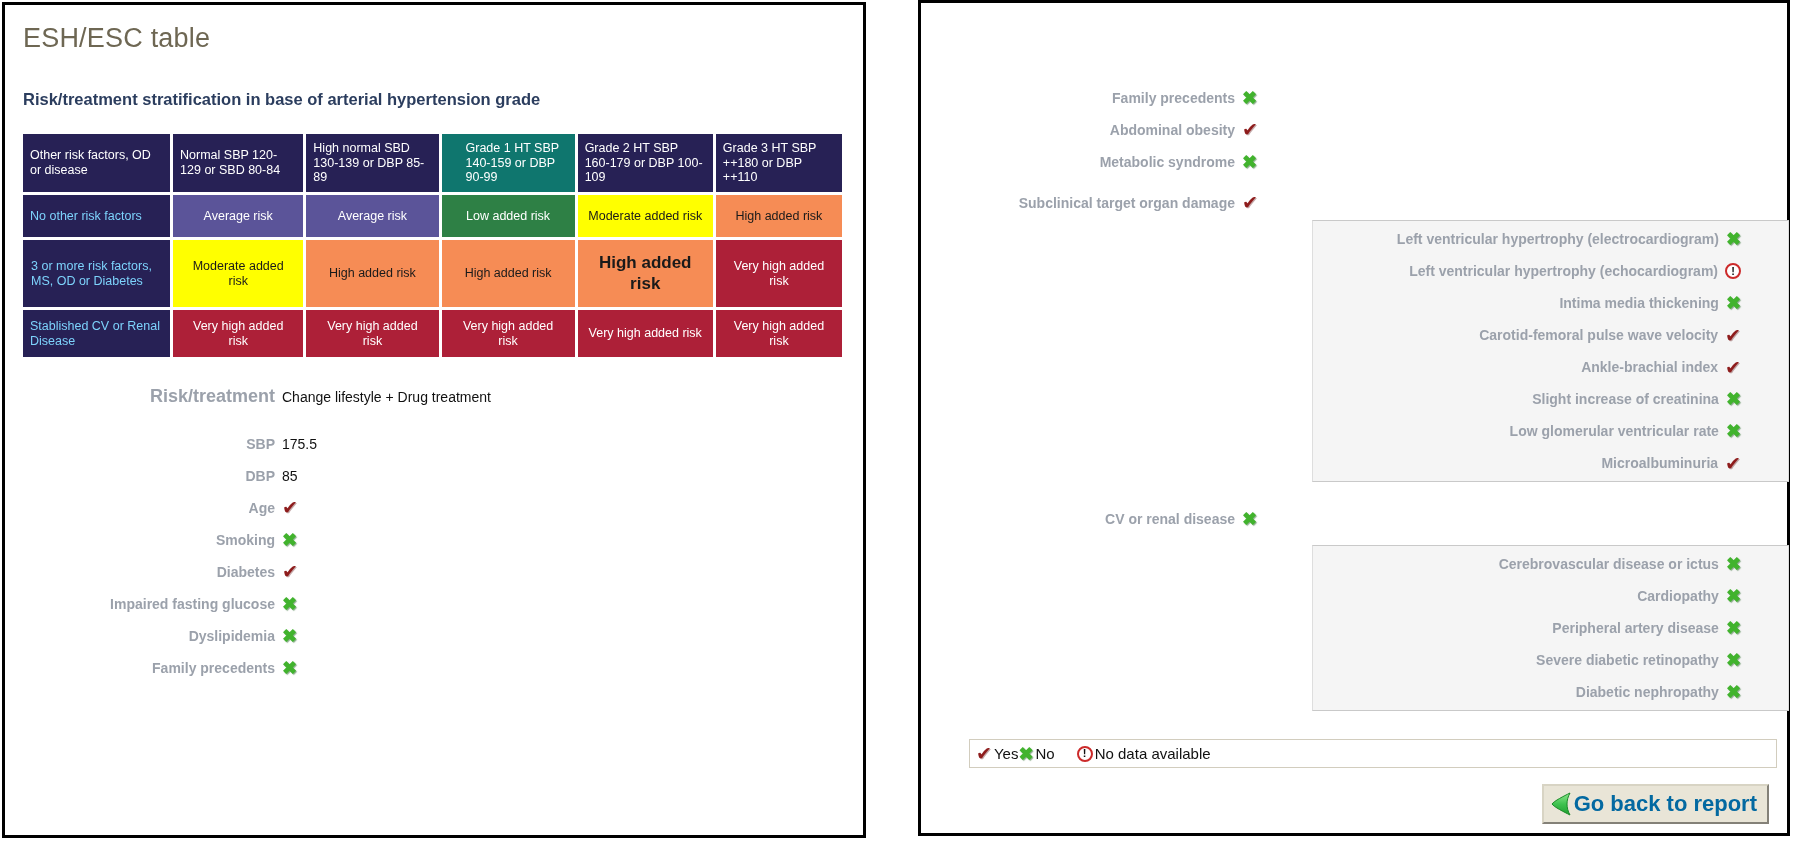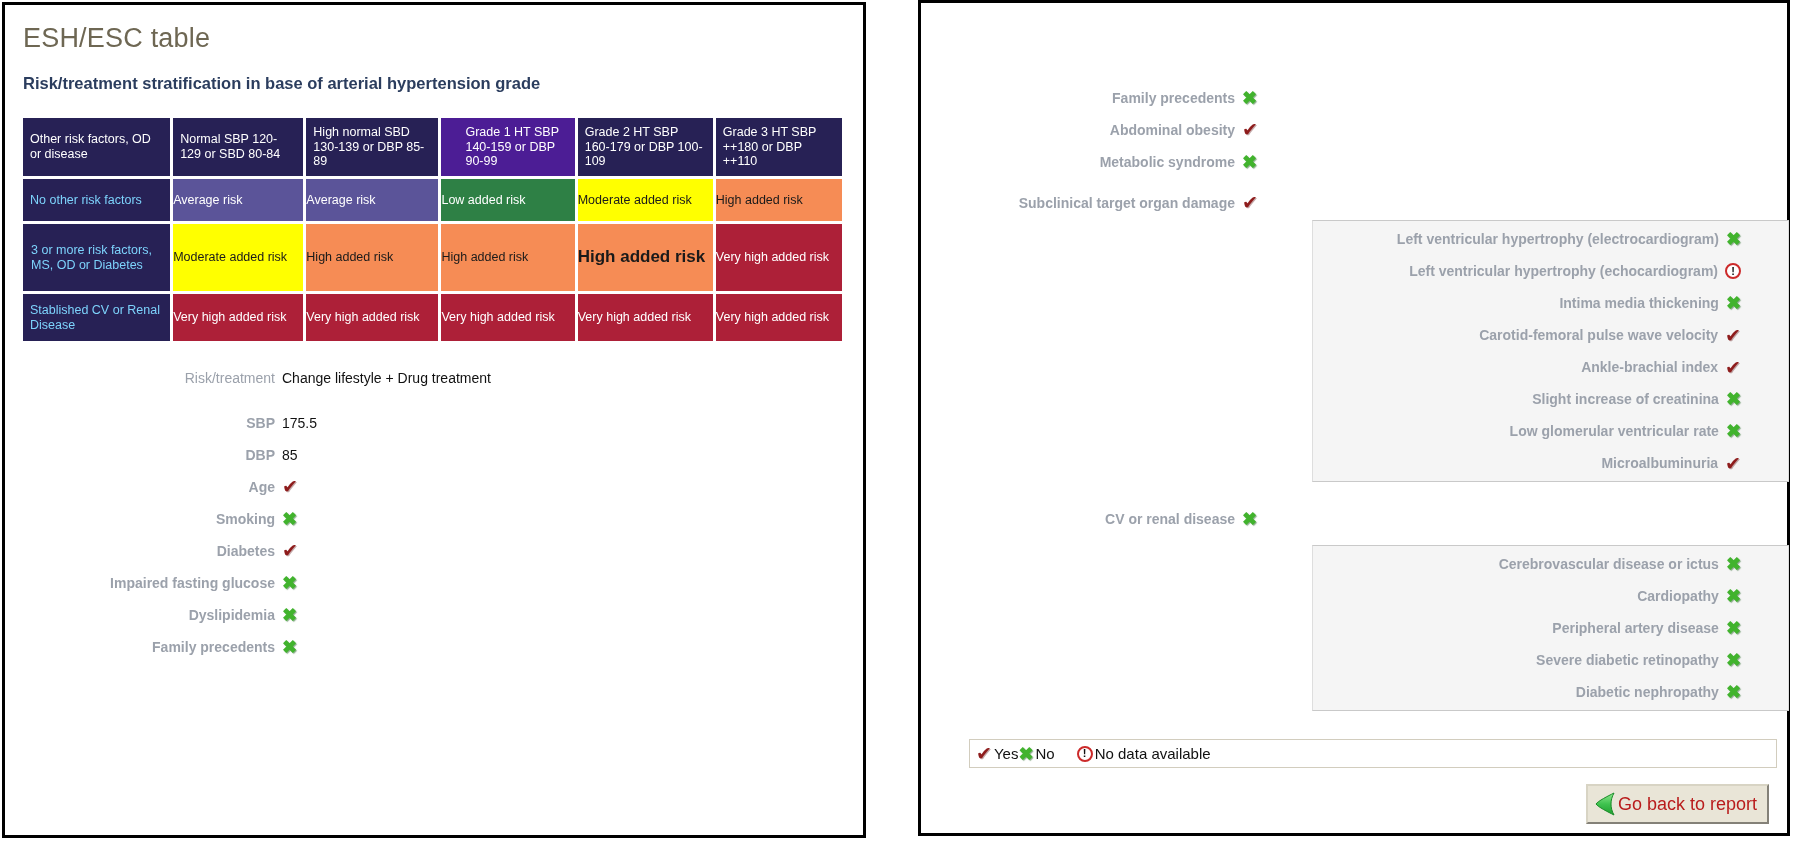--- a/index.html
+++ b/index.html
@@ -4,32 +4,32 @@
 <style>
   * { margin:0; padding:0; box-sizing:border-box; }
   html,body { background:#fff; font-family:"Liberation Sans", sans-serif; }
   #stage { position:relative; width:1800px; height:844px; background:#fff; overflow:hidden; }
 
   .panel { position:absolute; background:#fff; border:3px solid #000; }
   #left-panel  { left:2px;   top:2px; width:864px; height:836px; padding:12px 18px; }
   #right-panel { left:918px; top:0px; width:872px; height:836px; padding:0 18px; }
 
   
-  .page-title { font-size:27px; font-weight:400; color:#6e6753; letter-spacing:.2px; margin:6px 0 20px 0; }
+  .page-title { font-size:27px; font-weight:400; color:#6e6753; letter-spacing:.2px; margin:6px 0 36px 0; }
   .page-subtitle { font-size:16.5px; font-weight:bold; color:#2b3d5e; margin:0 0 22px 0; }
 
   table.risk-table { border-collapse:separate; border-spacing:3px; margin-left:-3px; }
   table.risk-table td, table.risk-table th { font-weight:400; line-height:1.18; font-size:12.5px; }
   table.risk-table th.hdr { background:#272155; color:#fff; text-align:left; vertical-align:middle; padding:5px 7px; height:58px; }
   table.risk-table td.rowlabel { background:#272155; color:#7dd3fc; text-align:left; vertical-align:middle; padding:5px 7px; }
-  table.risk-table td.cell { vertical-align:middle; padding:4px 0; }
+  table.risk-table td.cell { text-align:center; vertical-align:middle; padding:4px 10px; }
   table.risk-table td.hl { font-weight:bold; font-size:17px; }
 
   .rt-line { display:flex; align-items:center; margin:26px 0 0 0; }
-  .rt-label { width:252px; text-align:right; color:#9ba1ab; font-weight:normal; font-size:14px; flex:0 0 auto; }
+  .rt-label { width:252px; text-align:right; color:#9ba1ab; font-weight:bold; font-size:18px; flex:0 0 auto; }
   .rt-value { margin-left:7px; color:#111; font-size:14px; }
 
   .section-heading { margin-top:28px; font-size:15px; font-weight:bold; color:#2b3d5e;
                      border-bottom:2px solid #7d87a0; padding-bottom:3px; }
 
   .factor-list { margin-top:22px; }
   .f-row { display:flex; align-items:center; height:29px; margin-bottom:3px; }
   .f-label { width:252px; flex:0 0 auto; text-align:right; color:#9ba1ab; font-weight:bold; font-size:14px; }
   .f-val { margin-left:7px; font-size:14px; color:#111; display:flex; align-items:center; }
 
@@ -56,21 +56,21 @@
 
   .legend { margin-top:28px; margin-left:30px; width:808px; height:29px; border:1px solid #d2cdbe;
             display:flex; align-items:center; padding-left:6px; font-size:15px; color:#111; }
   .leg-item { display:flex; align-items:center; }
   .leg-item .txt { margin-left:2px; }
   .leg-gap { margin-left:22px; }
 
   .btn-line { margin-top:16px; text-align:right; padding-right:0px; }
   .back-btn { display:inline-flex; align-items:center; background:#e9e5d7; border:2px outset #d8d4c4;
               padding:3px 10px 3px 2px; cursor:pointer; }
-  .back-btn .lbl { color:#b91c1c; font-weight:normal; font-size:18px; }
+  .back-btn .lbl { color:#0369a1; font-weight:bold; font-size:22px; }
   .back-arrow { width:30px; height:30px; margin-right:-2px; flex:0 0 auto; }
 </style>
 </head>
 <body>
 
 <div id="stage">
 
   <div id="left-panel" class="panel">
     <div class="page-title">ESH/ESC table</div>
     <div class="page-subtitle">Risk/treatment stratification in base of arterial hypertension grade</div>
@@ -82,21 +82,21 @@
           <col style="width:133px">
         <col style="width:134px">
           <col style="width:136px">
           <col style="width:127px">
       </colgroup>
       <thead>
           <tr>
             <th class="hdr" style="background: rgb(39, 33, 85);">Other risk factors, OD or disease</th>
             <th class="hdr" style="background: rgb(39, 33, 85);">Normal SBP 120-129 or SBD 80-84</th>
             <th class="hdr" style="background: rgb(39, 33, 85);">High normal SBD 130-139 or DBP 85-89</th>
-            <th class="hdr" style="background: #4c1d95; padding-left: 24px;">Grade 1 HT SBP 140-159 or DBP 90-99</th>
+            <th class="hdr" style="background: #0f766e; padding-left: 24px;">Grade 1 HT SBP 140-159 or DBP 90-99</th>
             <th class="hdr" style="background: rgb(39, 33, 85);">Grade 2 HT SBP 160-179 or DBP 100-109</th>
             <th class="hdr" style="background: rgb(39, 33, 85);">Grade 3 HT SBP ++180 or DBP ++110</th>
           </tr>
         </thead>
       <tbody>
           <tr>
             <td class="rowlabel" style="background: rgb(39, 33, 85); height: 42px;">No other risk factors</td>
             <td class="cell" style="background: rgb(91, 84, 153); color: rgb(255, 255, 255);">Average risk</td>
             <td class="cell" style="background: rgb(91, 84, 153); color: rgb(255, 255, 255);">Average risk</td>
             <td class="cell" style="background: rgb(46, 128, 69); color: rgb(255, 255, 255);">Low added risk</td>

